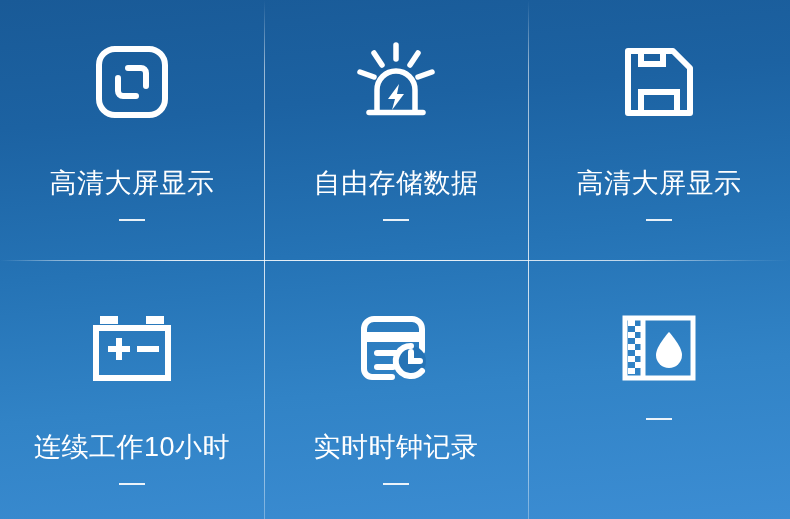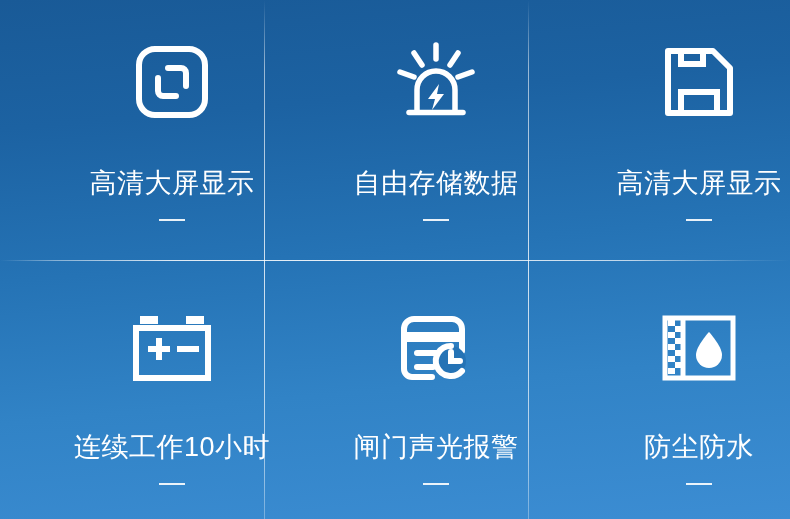--- a/index.html
+++ b/index.html
@@ -19,21 +19,20 @@
     background: linear-gradient(175deg, #195a97 0%, #1c62a2 22%, #2573b5 48%, #3183c6 72%, #3c8dd3 100%);
     overflow: hidden;
   }
   
   .feature-grid {
     position: absolute;
     inset: 0;
     display: grid;
     grid-template-columns: 264px 264px 262px;
     grid-template-rows: 260px 259px;
-    padding-left: 40px;
   }
   .feature-cell {
     position: relative;
     display: flex;
     flex-direction: column;
     align-items: center;
     justify-content: flex-start;
   }
   .feature-icon {
     height: 96px;
@@ -178,21 +177,21 @@
           <path d="M4 14 A10 10 0 0 1 14 4 H52 A10 10 0 0 1 62 14 V36" stroke="#ffffff" stroke-width="6" fill="none" stroke-linecap="round"></path>
           <path d="M4 14 V54 A8 8 0 0 0 12 62 H32" stroke="#ffffff" stroke-width="6" fill="none" stroke-linecap="round"></path>
           <line x1="6" y1="22" x2="60" y2="22" stroke="#ffffff" stroke-width="10"></line>
           <line x1="17" y1="38" x2="45" y2="38" stroke="#ffffff" stroke-width="6" stroke-linecap="round"></line>
           <line x1="17" y1="52" x2="33" y2="52" stroke="#ffffff" stroke-width="6" stroke-linecap="round"></line>
           <circle cx="51" cy="46" r="15" fill="#2573b5"></circle>
           <path d="M51 31 A15 15 0 1 0 62 56" stroke="#ffffff" stroke-width="6" fill="none" stroke-linecap="round"></path>
           <path d="M51 37 V46 H60" stroke="#ffffff" stroke-width="6" fill="none" stroke-linecap="round"></path>
         </svg>
       </div>
-      <div class="feature-title">闸门声光报警</div>
+      <div class="feature-title">实时时钟记录</div>
       <div class="feature-dash"></div>
     </div>
 
     <div class="feature-cell row2">
       <div class="feature-icon">
         <svg width="74" height="66" viewBox="0 0 74 66" fill="none">
           <rect x="3" y="3" width="68" height="60" stroke="#ffffff" stroke-width="5" fill="none"></rect>
           <line x1="21" y1="3" x2="21" y2="63" stroke="#ffffff" stroke-width="5"></line>
           <g fill="#ffffff">
             <rect x="6" y="5" width="7" height="6"></rect>
@@ -201,21 +200,20 @@
             <rect x="13" y="23" width="7" height="6"></rect>
             <rect x="6" y="29" width="7" height="6"></rect>
             <rect x="13" y="35" width="7" height="6"></rect>
             <rect x="6" y="41" width="7" height="6"></rect>
             <rect x="13" y="47" width="7" height="6"></rect>
             <rect x="6" y="53" width="7" height="6"></rect>
           </g>
           <path d="M47 17 C47 17 34 31 34 40 A13 13 0 0 0 60 40 C60 31 47 17 47 17 Z" fill="#ffffff"></path>
         </svg>
       </div>
-      <div class="feature-title">防尘防水</div>
       <div class="feature-dash"></div>
     </div>
 
   </div>
 
   <div class="divider v v1">
     <div class="seg-top"></div>
     <div class="seg-bot"></div>
   </div>
   <div class="divider v v2">

